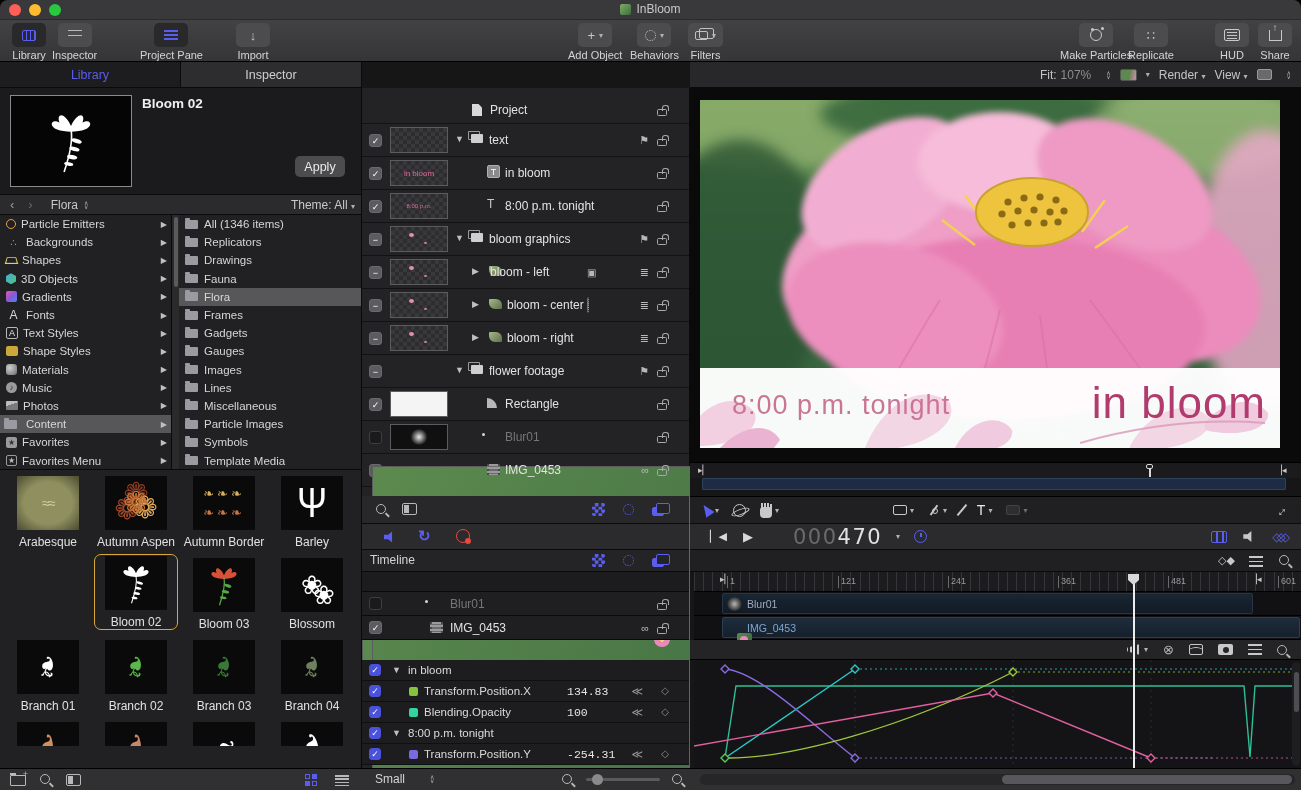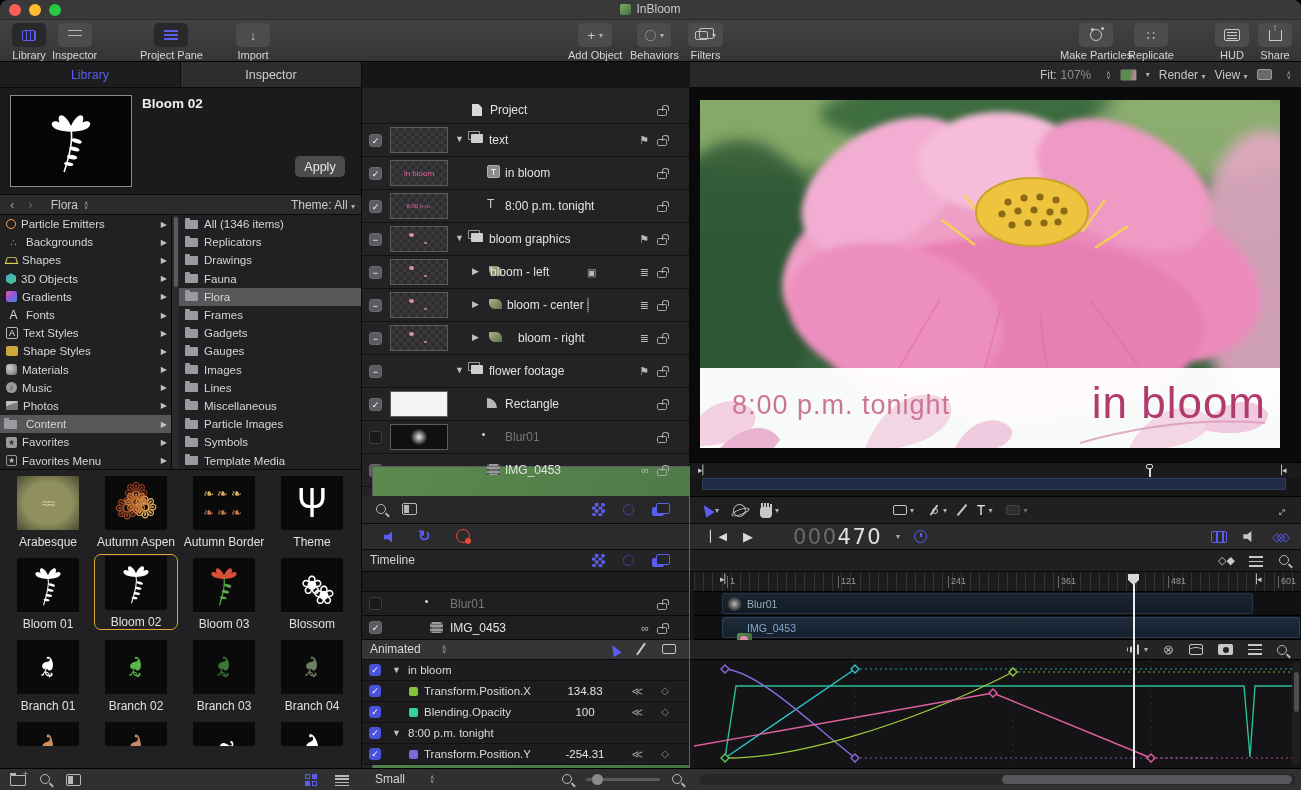--- a/index.html
+++ b/index.html
@@ -138,21 +138,21 @@
   .loopic{color:#5a5ef0;font-size:15px;font-weight:bold;}
   .recic{position:relative;width:14px;height:14px;border:1.6px solid #e8483e;border-radius:50%;}
   .recic:before{content:"";position:absolute;right:-2px;bottom:-2px;width:6px;height:6px;border-radius:50%;background:#e8483e;}
   .kdiamond{font-size:10px;color:#8a8a8c;}
   .kprev{color:#9a9a9c;font-size:11px;letter-spacing:-2px;}
   
   .kfrow{position:absolute;left:0;width:100%;height:21px;background:#1d1d1f;border-bottom:1px solid #101012;}
   .kfrow .chk.blue{top:4px;left:7px;}
   .kswatch{position:absolute;left:47px;top:6px;width:9px;height:9px;border-radius:2px;}
   .klabel{position:absolute;top:4px;font-size:11.5px;color:#dadada;white-space:nowrap;}
-  .kval{position:absolute;right:74px;top:4px;width:60px;text-align:center;font-size:11.5px;color:#e4e4e4;}
+  .kval{position:absolute;right:62px;top:4px;width:60px;text-align:left;font-size:11.5px;color:#e4e4e4;font-family:Liberation Mono, monospace;}
   
   .rtoolbar{position:absolute;left:690px;top:62px;width:611px;height:26px;background:#28282a;border-bottom:1px solid #0a0a0a;display:flex;align-items:center;justify-content:flex-end;gap:9px;padding-right:10px;font-size:12px;color:#c4c4c4;}
   .swatch{width:17px;height:12px;border-radius:2px;background:linear-gradient(100deg,#5c8a4e 55%,#d88ab0);border:1px solid #555;}
   .rectic{width:15px;height:11px;border:1.3px solid #9a9a9a;border-radius:2px;background:#6a6a6c;}
   .right{position:absolute;left:690px;top:88px;width:611px;height:680px;background:#161617;}
   .canvas{position:absolute;left:0;top:0;width:611px;height:374px;background:#0a0a0a;overflow:hidden;}
   .photo{position:absolute;left:10px;top:12px;width:580px;height:348px;overflow:hidden;}
   .band{position:absolute;left:0;top:268px;width:580px;height:80px;background:rgba(255,255,255,0.97);overflow:hidden;}
   .band-time{position:absolute;left:32px;top:22px;font-size:27px;font-weight:300;color:#ca7693;letter-spacing:1px;}
   .band-title{position:absolute;right:14px;top:10px;font-size:44px;font-weight:300;color:#b23b6e;letter-spacing:1px;}
@@ -521,29 +521,21 @@
           <div class="th " style="flex-direction: column;">
             <span class="glyph" style="font-size: 13px; letter-spacing: 3px; color: rgb(216, 176, 96); margin: 3px 0px;">❧❧❧</span>
             <span class="glyph" style="font-size: 13px; letter-spacing: 3px; color: rgb(200, 120, 72); margin: 3px 0px;">❧❧❧</span>
           </div>
           <div class="tlabel">Autumn Border</div>
         </div>
         <div class="cell" style="left: 270px; top: 6px;">
           <div class="th ">
             <span class="glyph" style="font-size: 36px; color: rgb(255, 255, 255); transform: scaleY(1.2);">Ψ</span>
           </div>
-          <div class="tlabel">Theme</div>
-        </div>
-        <div class="cell" style="left: 6px; top: 88px;">
-          <div class="th ">
-            <svg class="flower-svg" viewBox="0 0 40 60" style="color:#ffffff">
-              <use href="#sym-flower"></use>
-            </svg>
-          </div>
-          <div class="tlabel">Bloom 01</div>
+          <div class="tlabel">Barley</div>
         </div>
         <div class="cell sel" style="left: 94px; top: 84px;">
           <div class="th ">
             <svg class="flower-svg" viewBox="0 0 40 60" style="color:#ffffff">
               <use href="#sym-flower"></use>
             </svg>
           </div>
           <div class="tlabel">Bloom 02</div>
         </div>
         <div class="cell" style="left: 182px; top: 88px;">
@@ -686,21 +678,21 @@
           <span class="badges">
             <span class="ic-stack"></span>
             <span class="lock"></span>
           </span>
         </div>
         <div class="lyr-row" style="top: 234px;">
           <span class="chk mixed"></span>
           <span class="lthumb petals"></span>
           <span class="disc" style="left: 110px;">▶</span>
           <span class="li li-leaf" style="left: 127px;"></span>
-          <span class="lname" style="left: 156px;">bloom - right</span>
+          <span class="lname" style="left: 145px;">bloom - right</span>
           <span class="badges">
             <span class="ic-stack"></span>
             <span class="lock"></span>
           </span>
         </div>
         <div class="lyr-row" style="top: 267px;">
           <span class="chk mixed"></span>
           <span class="lthumb band"></span>
           <span class="disc" style="left: 93px;">▼</span>
           <span class="li li-group" style="left: 109px;"></span>
@@ -759,30 +751,20 @@
         <div class="prow" style="top: 528px; height: 24px; background: rgb(31, 31, 33);">
           <span class="chk on" style="top: 5px;"></span>
           <span class="li li-film" style="left: 68px; top: 6px;"></span>
           <span class="lname" style="left: 88px; top: 5px;">IMG_0453</span>
           <span class="badges" style="top: 5px;">
             <span class="ic-link"></span>
             <span class="lock"></span>
           </span>
         </div>
       </div>
-    <div class="prow" style="top:552px;height:20px;background:#353537">
-      <span style="position:absolute;left:8px;top:2px;font-size:12px;color:#d8d8d8">Animated</span>
-      <span class="stepper" style="position:absolute;left:74px;top:5px">
-          <span>∧</span>
-          <span>∨</span>
-        </span>
-      <span class="cursor-b" style="position:absolute;left:248px;top:4px;transform:rotate(-30deg) scale(0.9)"></span>
-      <span style="position:absolute;left:278px;top:2px;width:2px;height:14px;background:#d0d0d0;transform:rotate(35deg)"></span>
-      <span class="rect-t" style="position:absolute;left:300px;top:4px"></span>
-    </div>
     <div id="kf-rows">
         <div class="kfrow" style="top: 572px;">
           <span class="chk blue"></span>
           <span class="disc" style="left: 30px; top: 5px;">▼</span>
           <span class="klabel" style="left: 46px;">in bloom</span>
         </div>
         <div class="kfrow" style="top: 593px;">
           <span class="chk blue"></span>
           <span class="kswatch" style="background: rgb(134, 196, 64);"></span>
           <span class="klabel" style="left: 62px;">Transform.Position.X</span>

